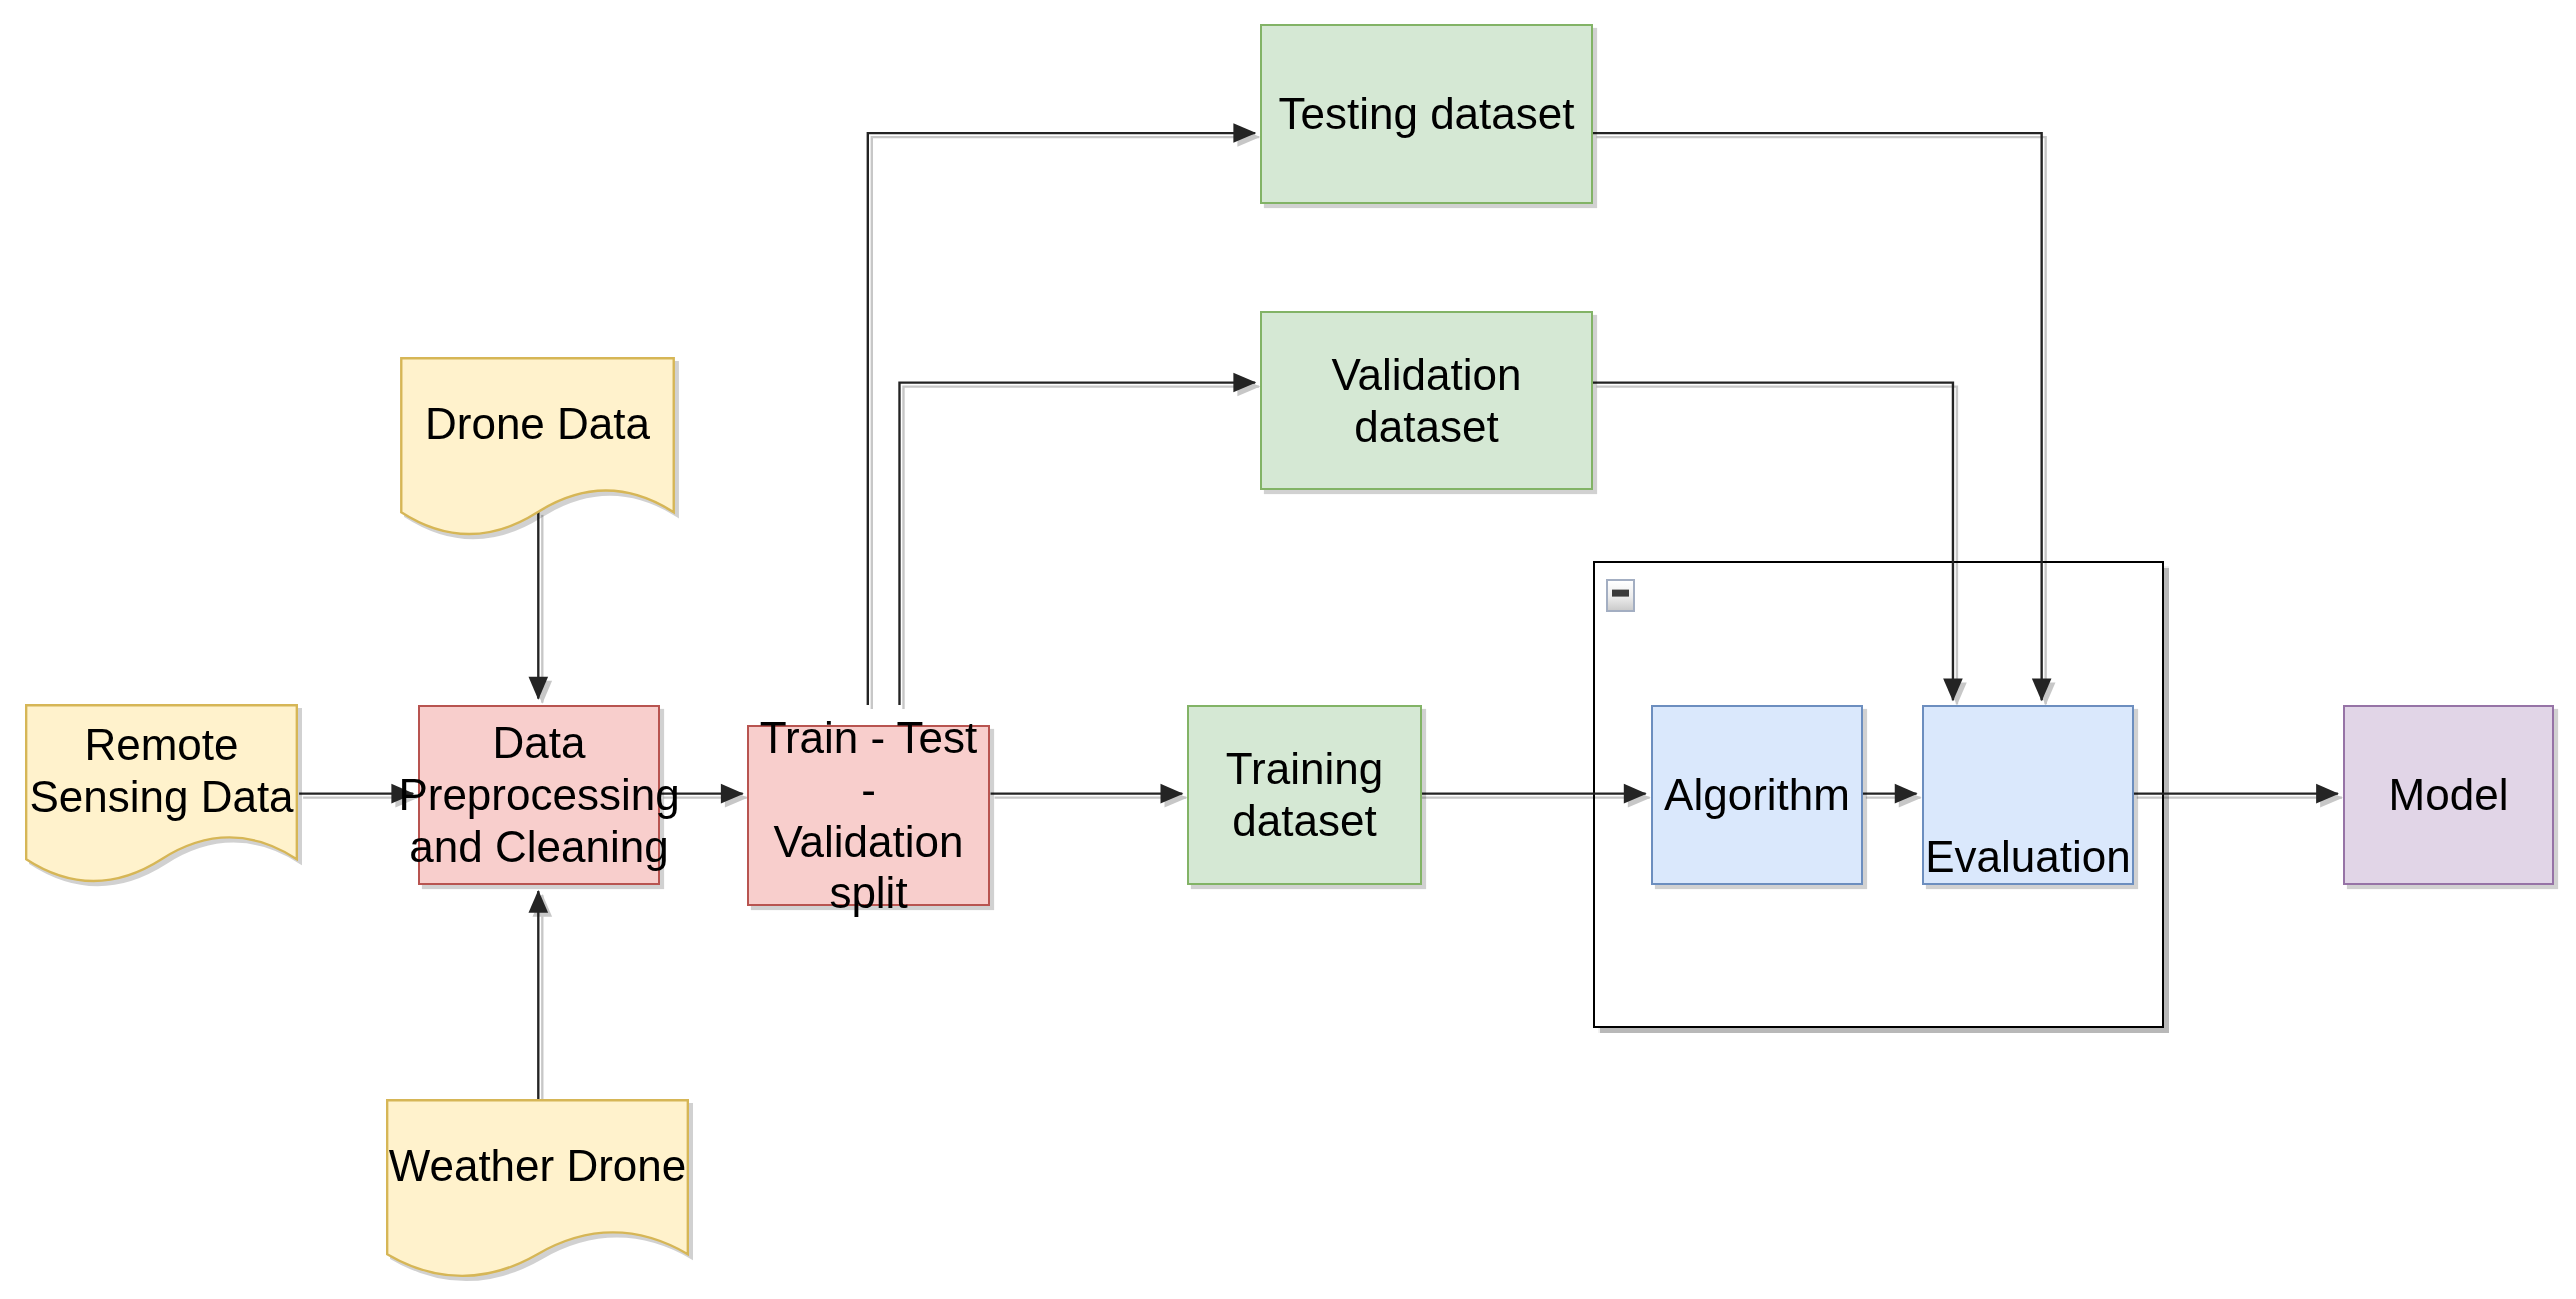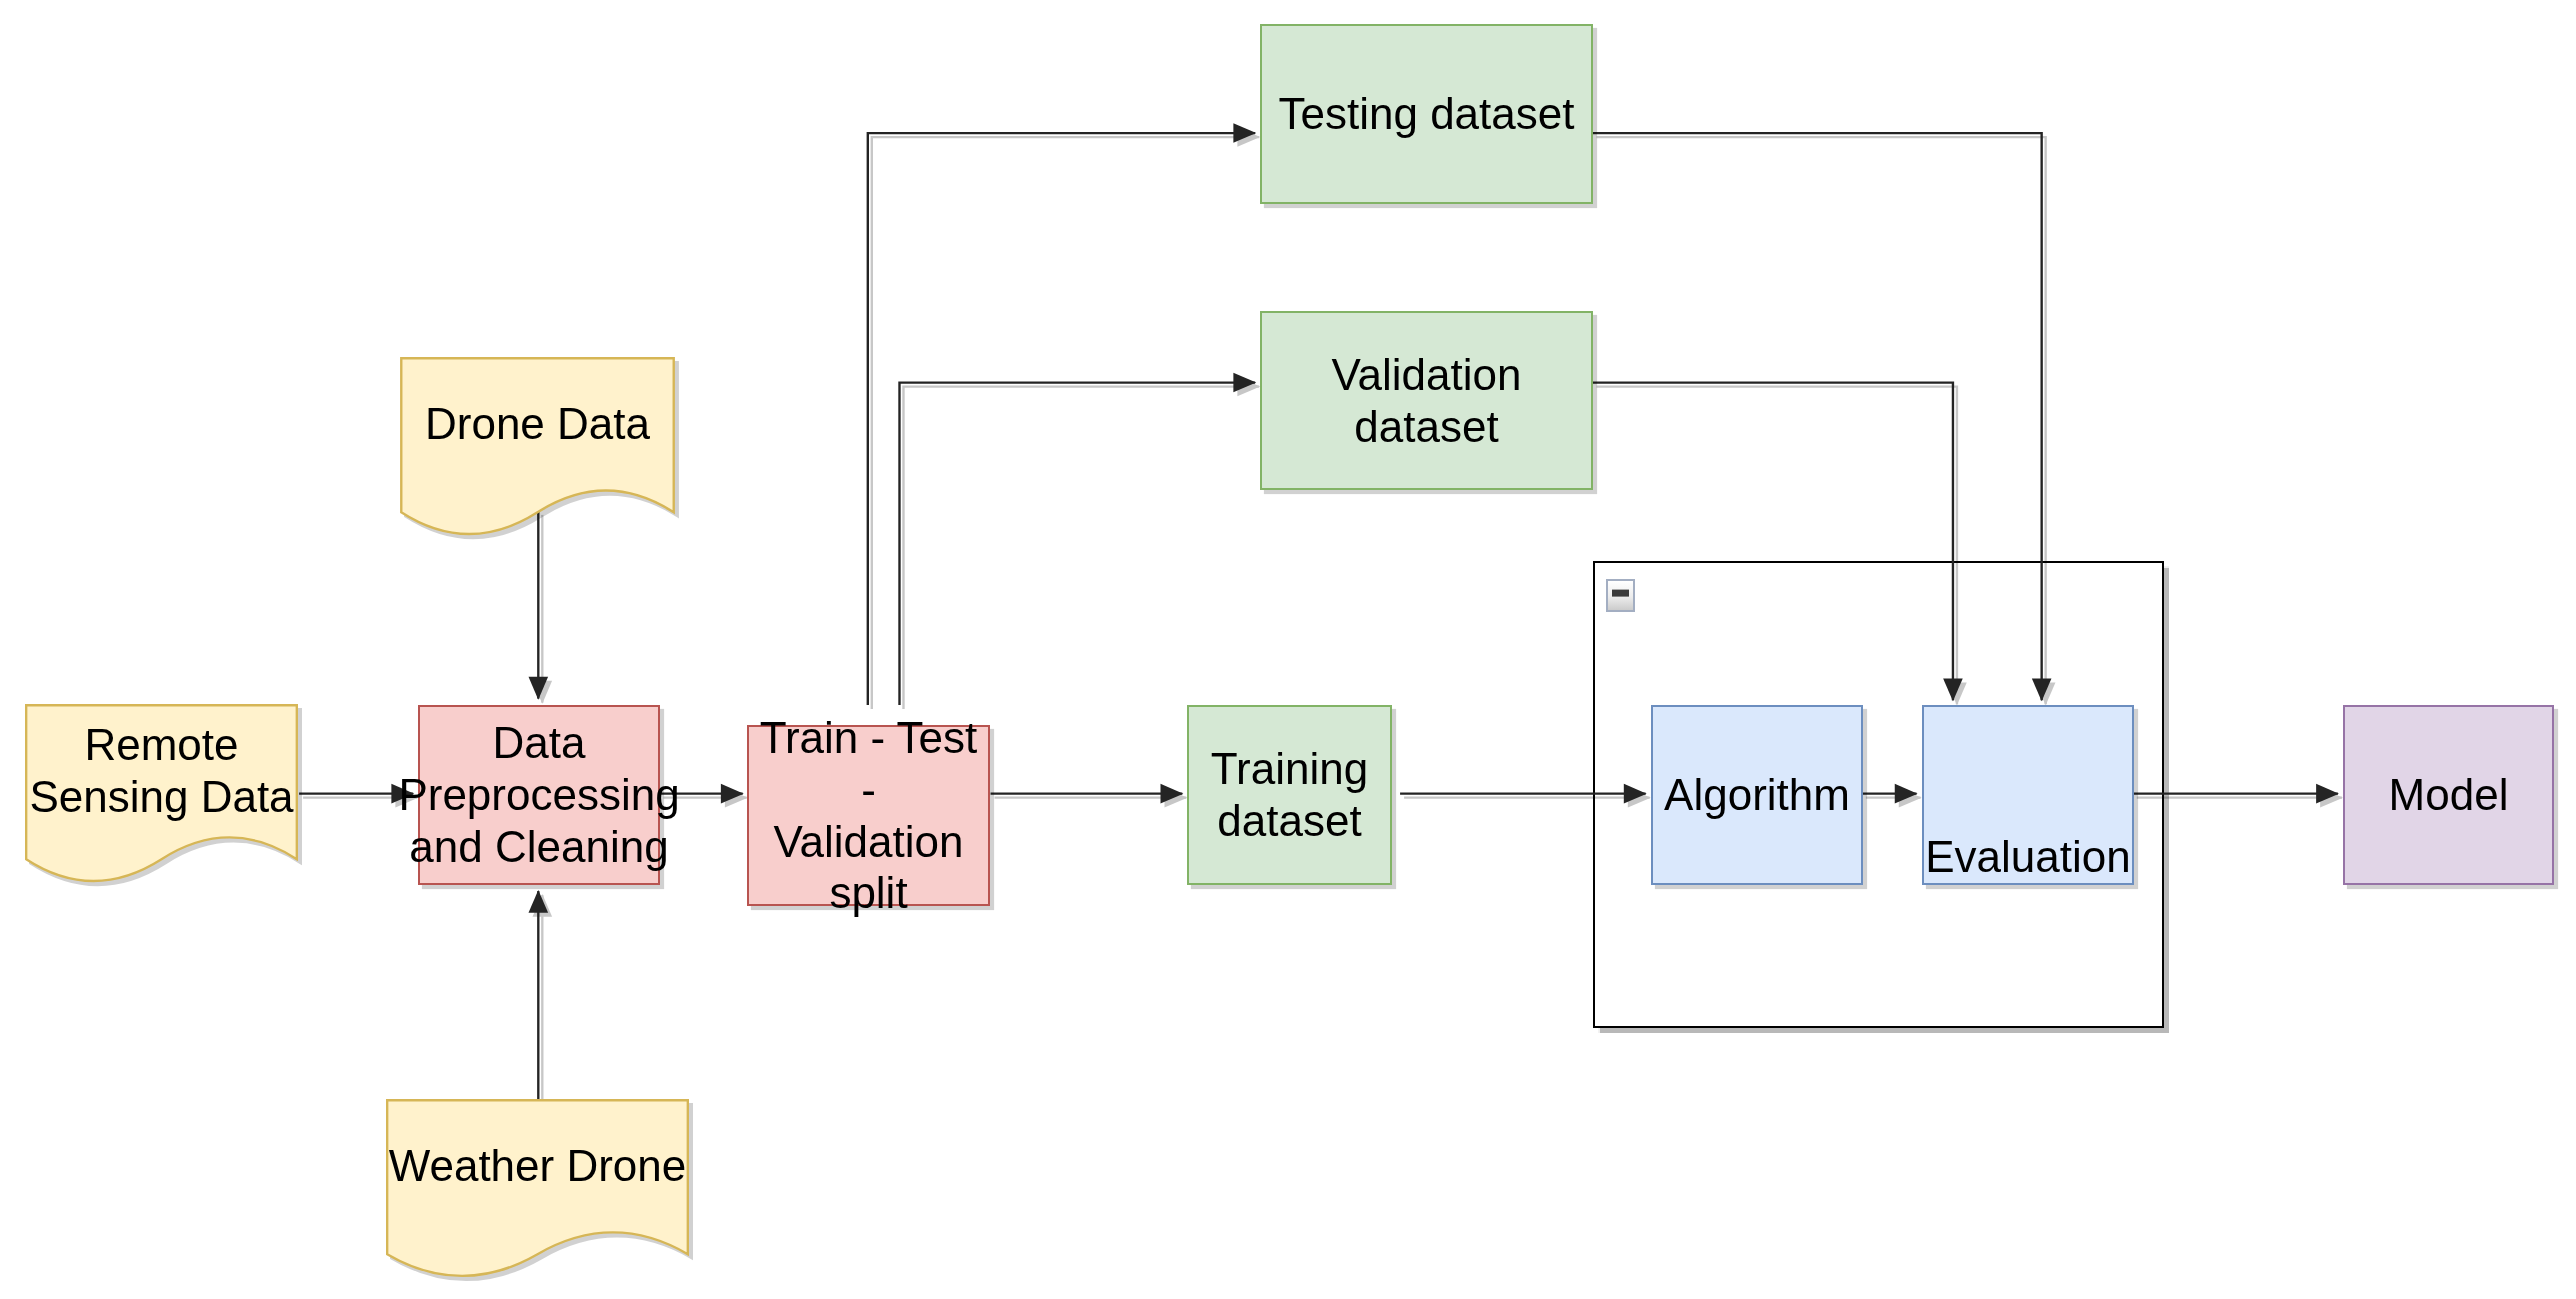--- a/index.html
+++ b/index.html
@@ -127,21 +127,21 @@
   </div>
 
   <div class="node rect-node green" style="left:1260px;top:24px;width:333px;height:180px;">
     <div class="label">Testing dataset</div>
   </div>
 
   <div class="node rect-node green" style="left:1260px;top:311px;width:333px;height:179px;">
     <div class="label">Validation dataset</div>
   </div>
 
-  <div class="node rect-node green" style="left:1187px;top:705px;width:205px;height:180px;">
+  <div class="node rect-node green" style="left:1187px;top:705px;width:235px;height:180px;">
     <div class="label">Training
 dataset</div>
   </div>
 
   <div class="node rect-node blue" style="left:1651px;top:705px;width:212px;height:180px;">
     <div class="label">Algorithm</div>
   </div>
 
   <div class="node rect-node blue" style="left:1922px;top:705px;width:212px;height:180px;align-items:flex-end;">
     <div class="label">Evaluation</div>

